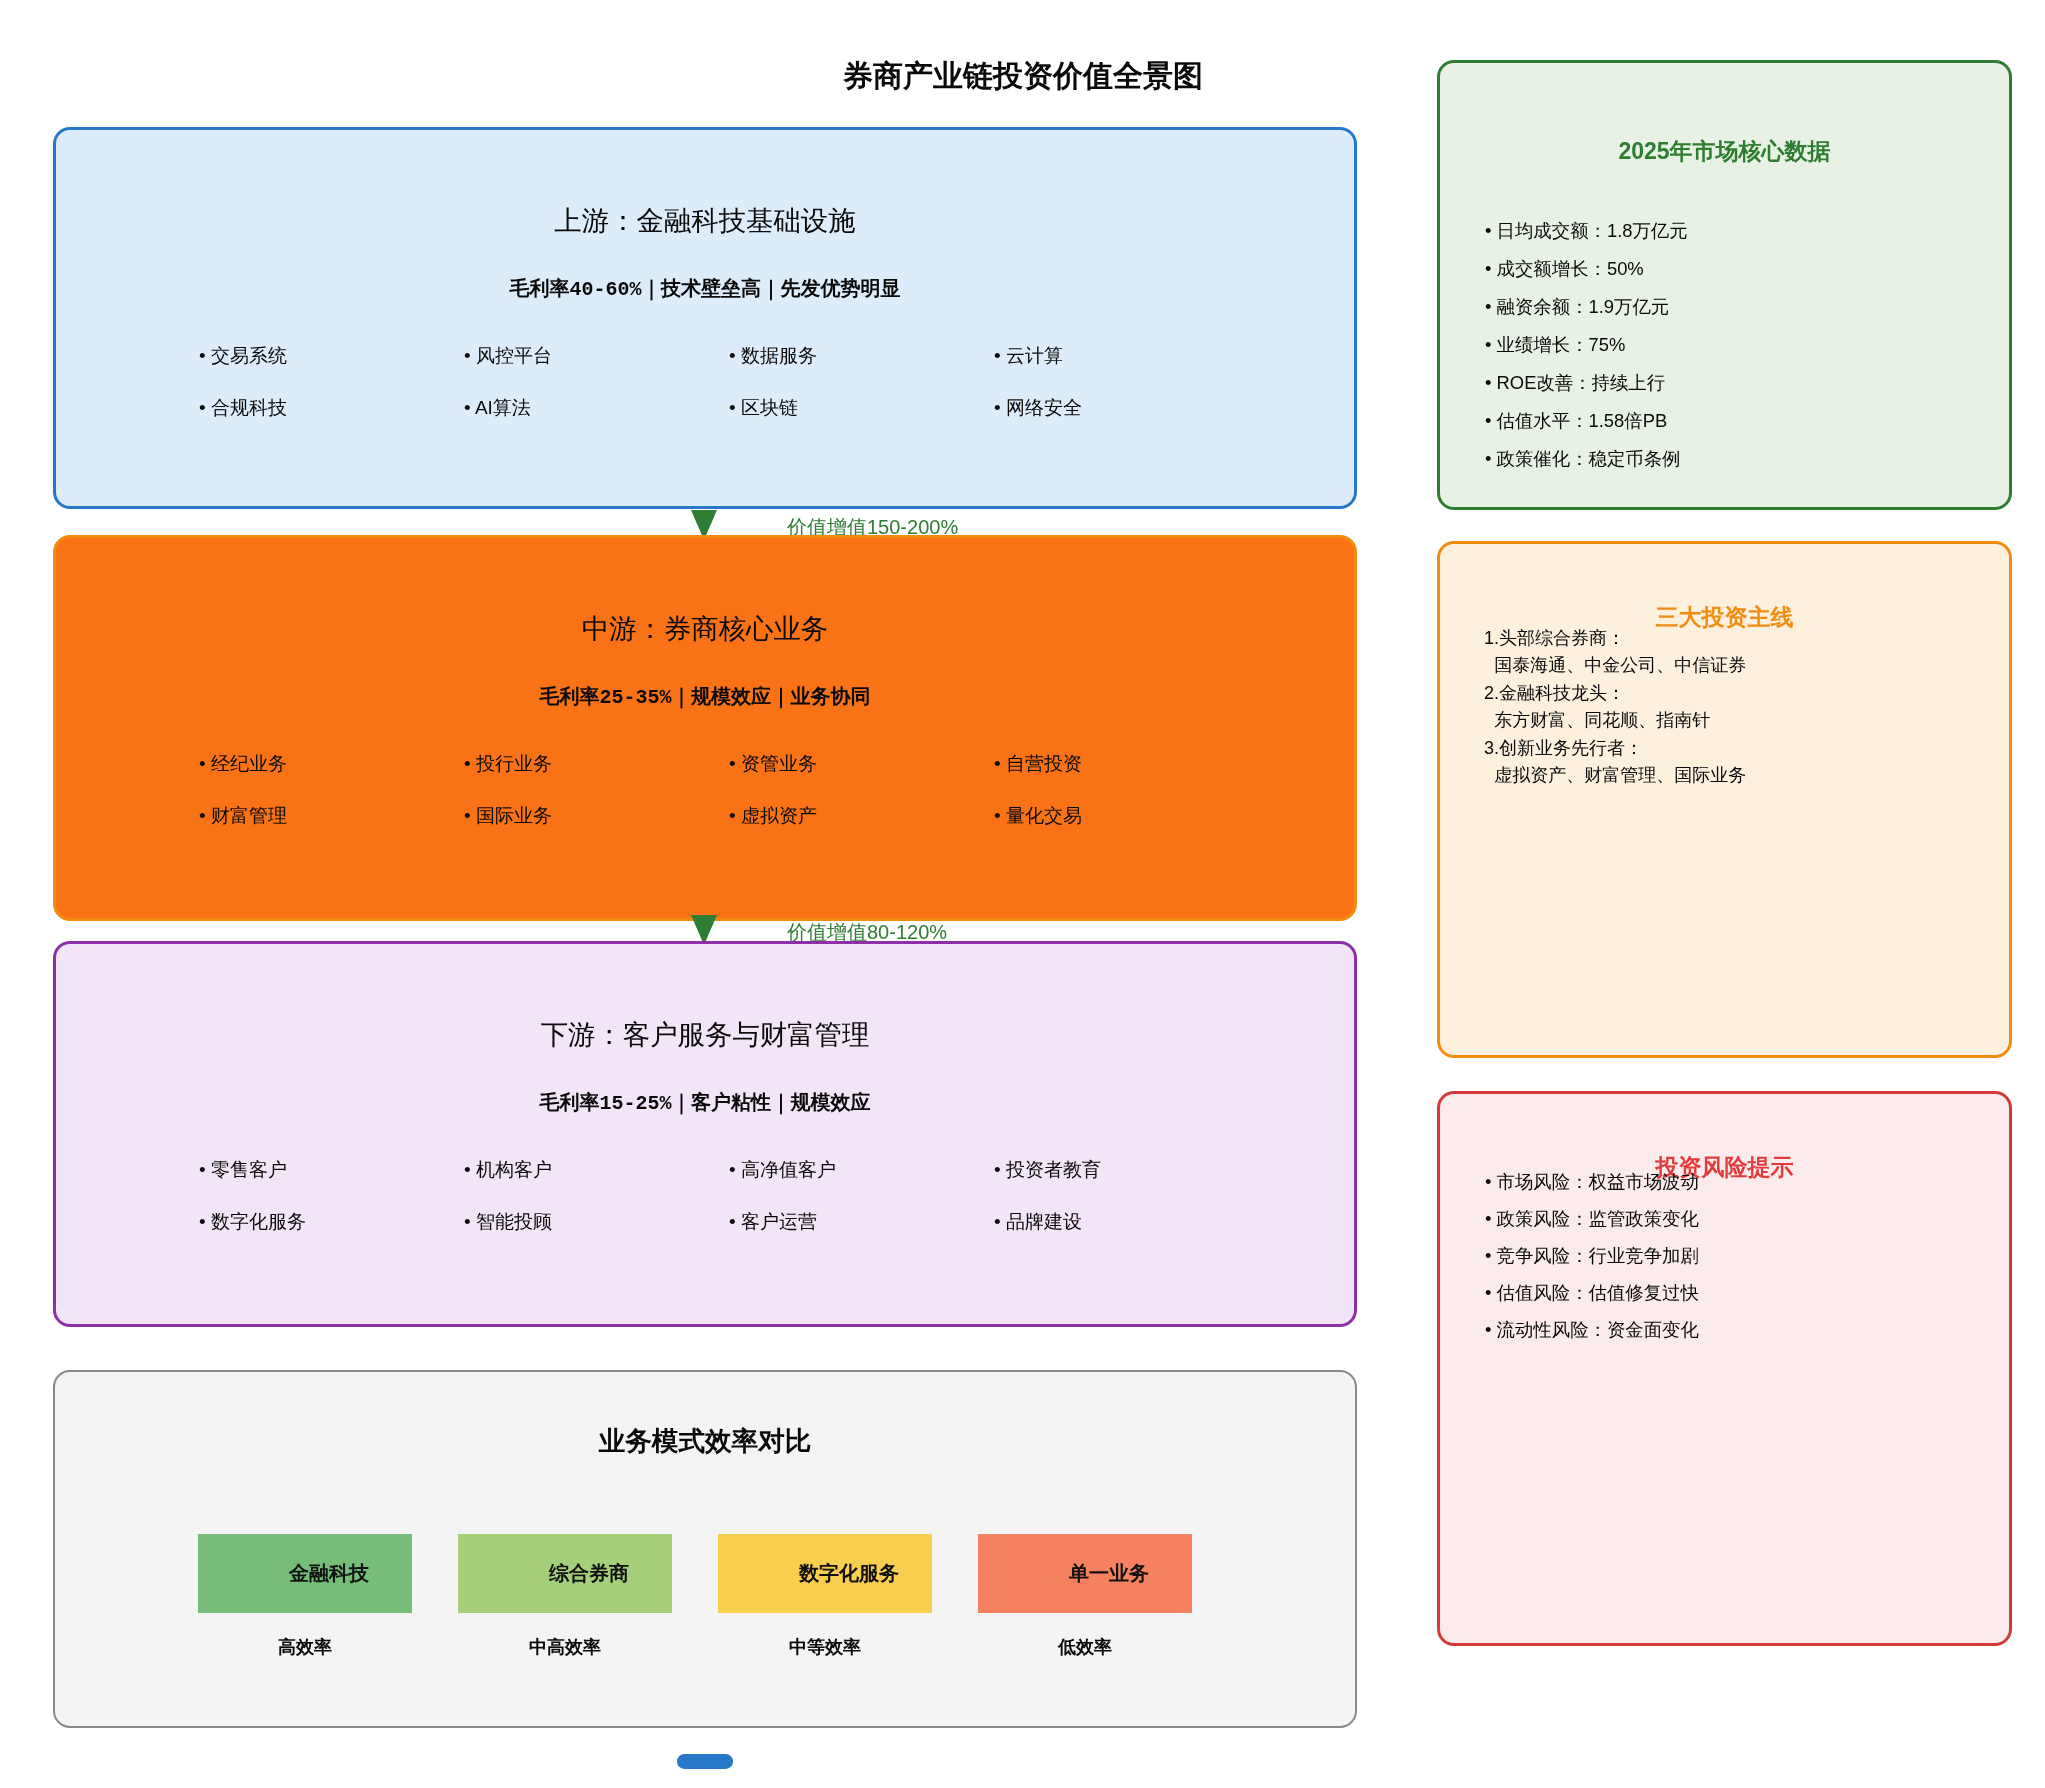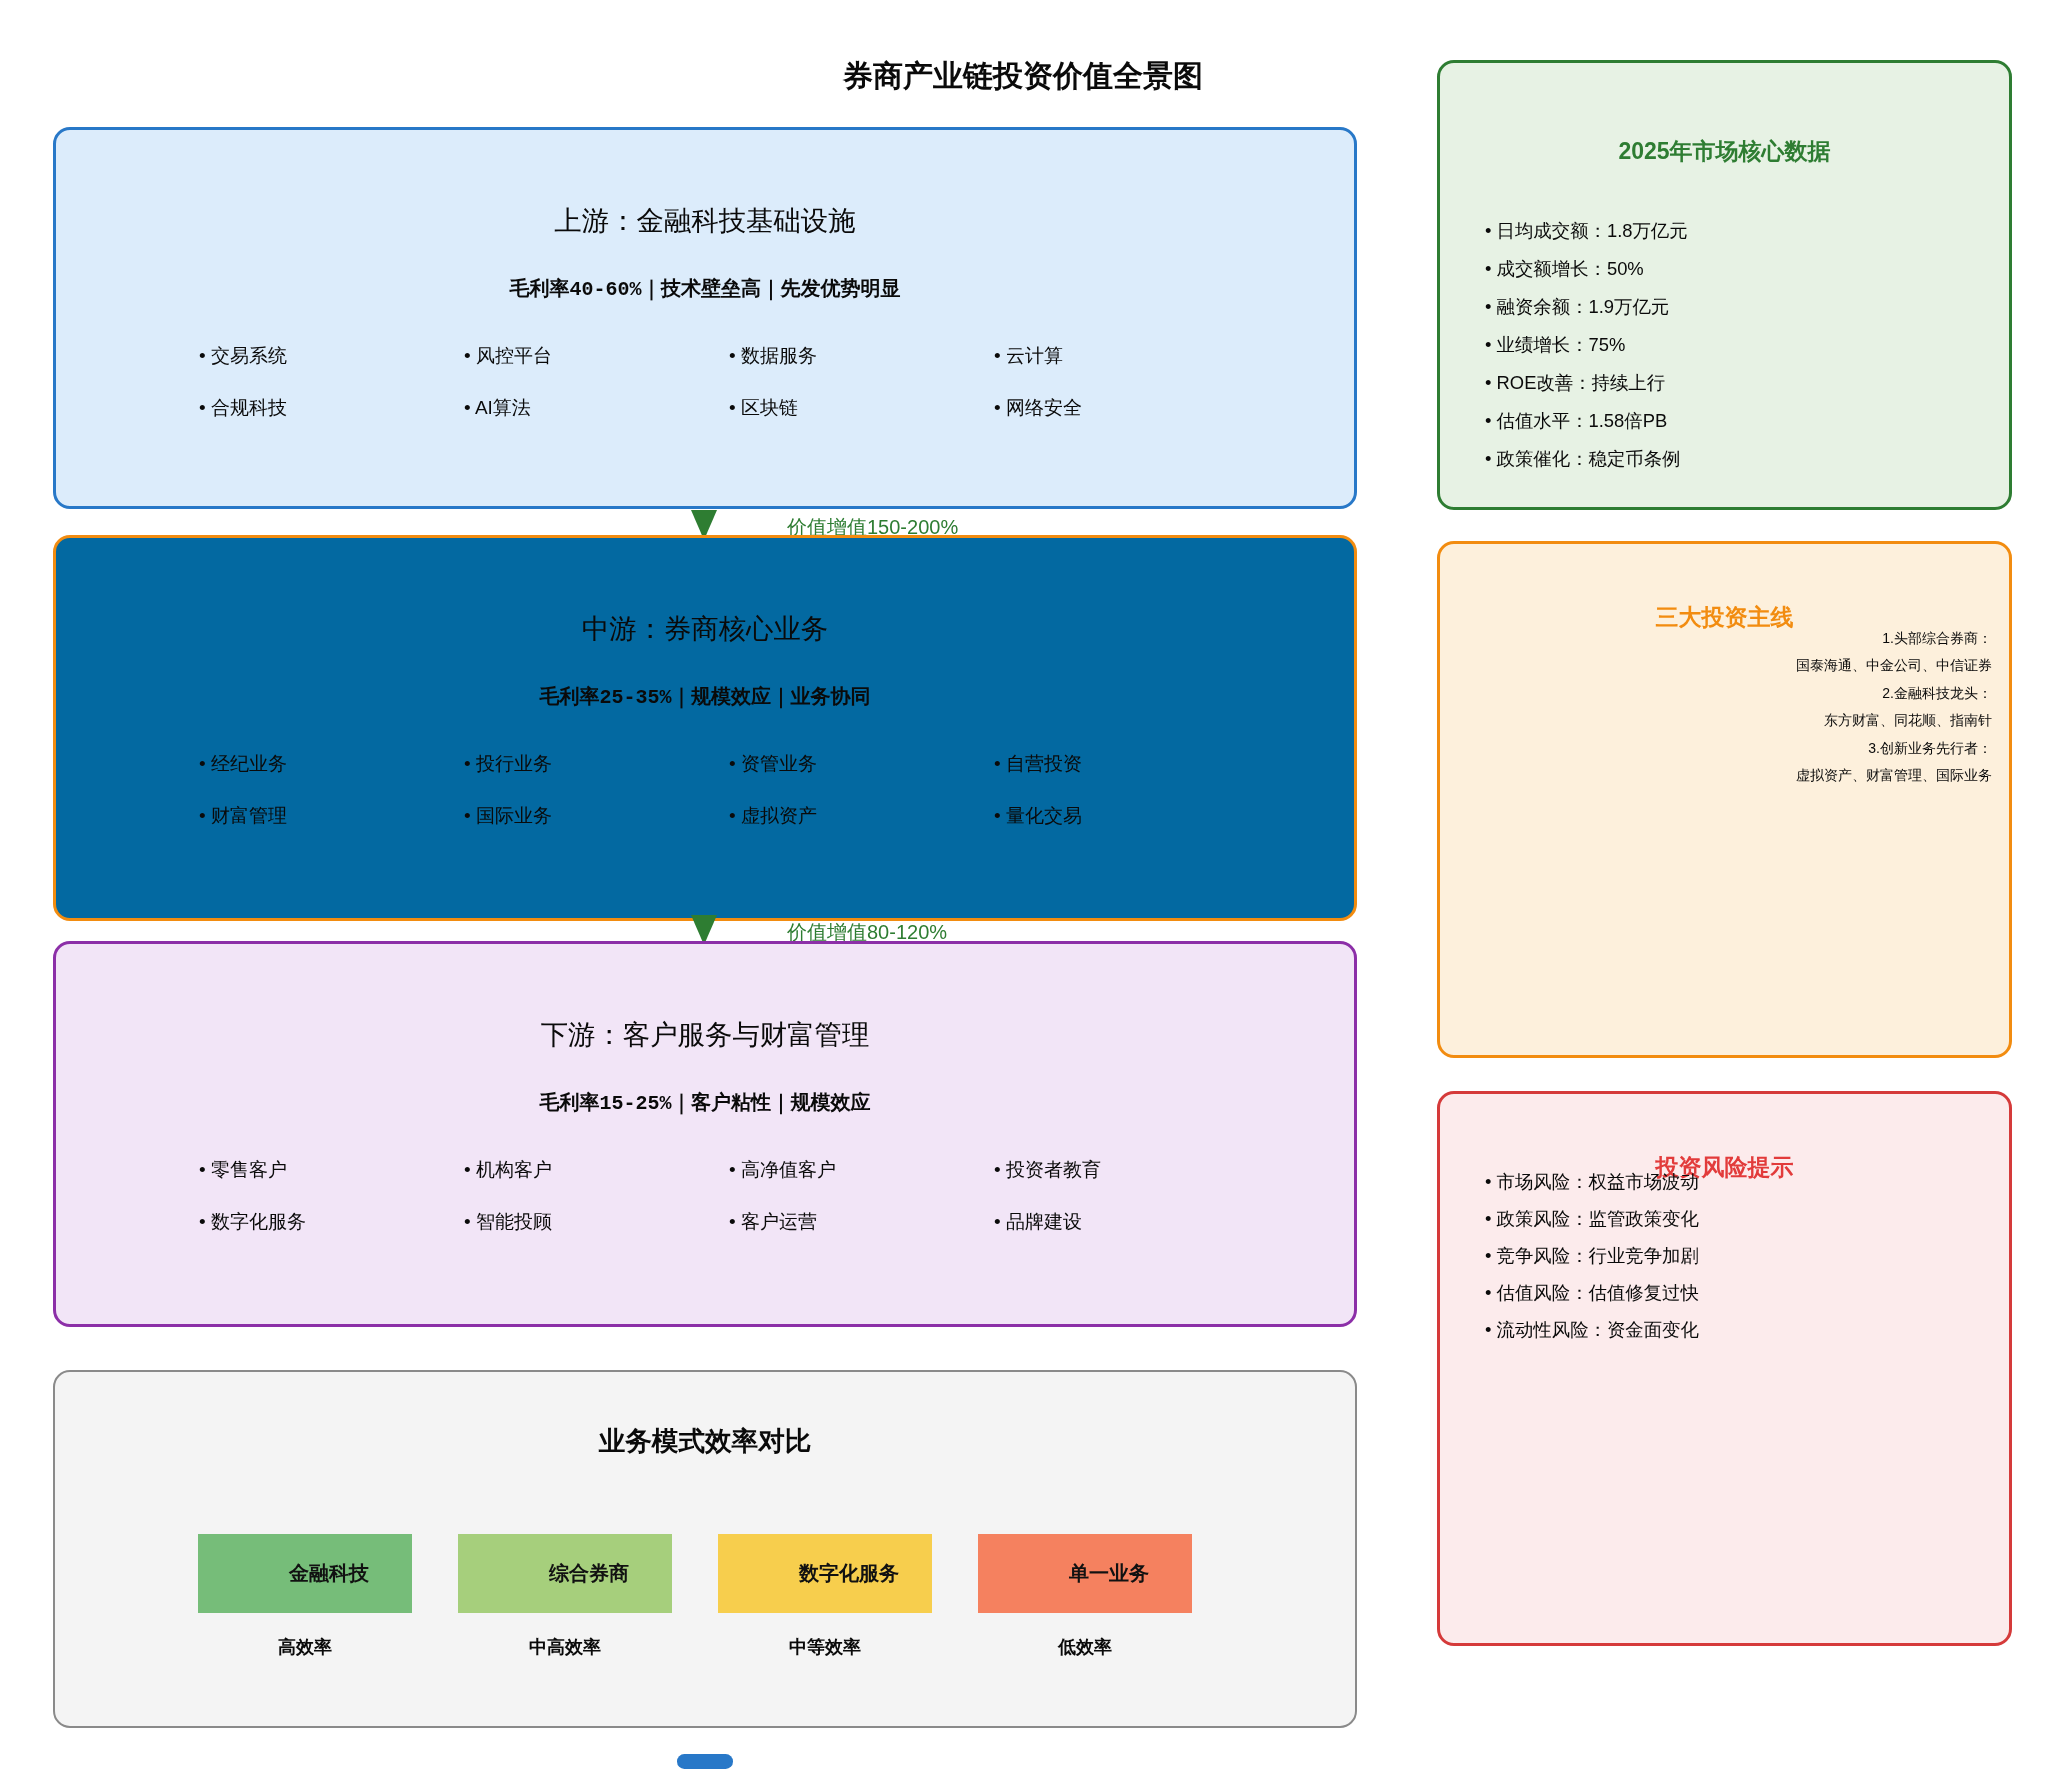--- a/index.html
+++ b/index.html
@@ -11,21 +11,21 @@
   .page-title{
     position:absolute;top:56px;left:0;width:2046px;
     text-align:center;font-size:30px;font-weight:700;color:#0a0a0a;
   }
   
   .chain-box{
     position:absolute;left:53px;width:1304px;box-sizing:border-box;
     border-radius:17px;border:3.4px solid #000;
   }
   .box-upstream{top:127px;height:382px;background:#dcecfb;border-color:#2878c8;}
-  .box-midstream{top:535px;height:386px;background:#0369a1;border-color:#f28c10;}
+  .box-midstream{top:535px;height:386px;background:#f97316;border-color:#f28c10;}
   .box-downstream{top:941px;height:386px;background:#f2e5f7;border-color:#8c2fa8;}
   .chain-header{
     position:absolute;top:73px;left:0;width:100%;
     text-align:center;font-size:27.4px;font-weight:400;color:#0a0a0a;
   }
   .chain-subtitle{
     position:absolute;top:145px;left:0;width:100%;
     text-align:center;font-size:20px;font-weight:700;color:#0a0a0a;font-family:Liberation Mono, monospace;
   }
   .chain-items{
@@ -83,21 +83,21 @@
   .panel-themes .panel-title{top:58px;color:#f28c10;}
   .panel-risks .panel-title{top:58px;color:#e23b3b;}
   .bullet-list{
     position:absolute;left:45px;right:21.4px;font-size:18.4px;color:#0a0a0a;
   }
   .market-list{top:149px;line-height:38px;}
   .risks-list{top:69px;line-height:37px;}
   .bullet-item::before{content:"• ";}
   .themes-list{
     position:absolute;top:81px;left:44px;right:17px;
-    font-size:14px;line-height:27.4px;color:#0a0a0a;text-align:right;
+    font-size:18px;line-height:27.4px;color:#0a0a0a;
   }
   .theme-line-sub{padding-left:10.3px;}
   
   .bottom-accent-bar{
     position:absolute;left:677px;top:1754px;width:56px;height:14.6px;
     background:#2878c8;border-radius:7.3px;
   }
 </style>
 </head>
 <body>

